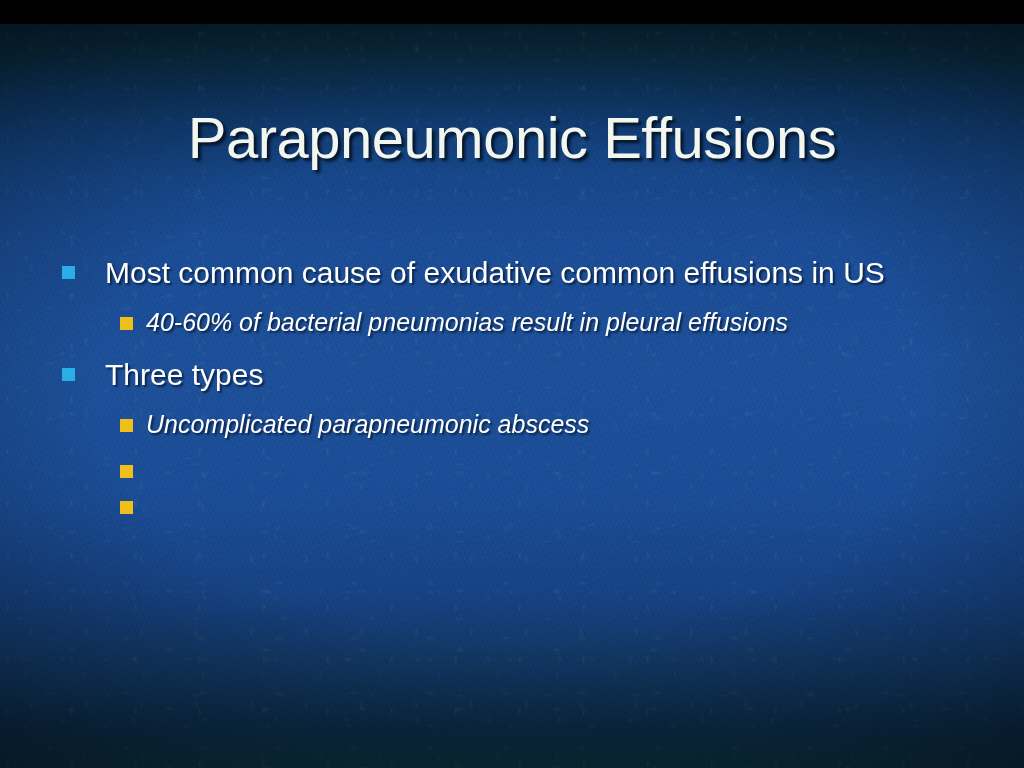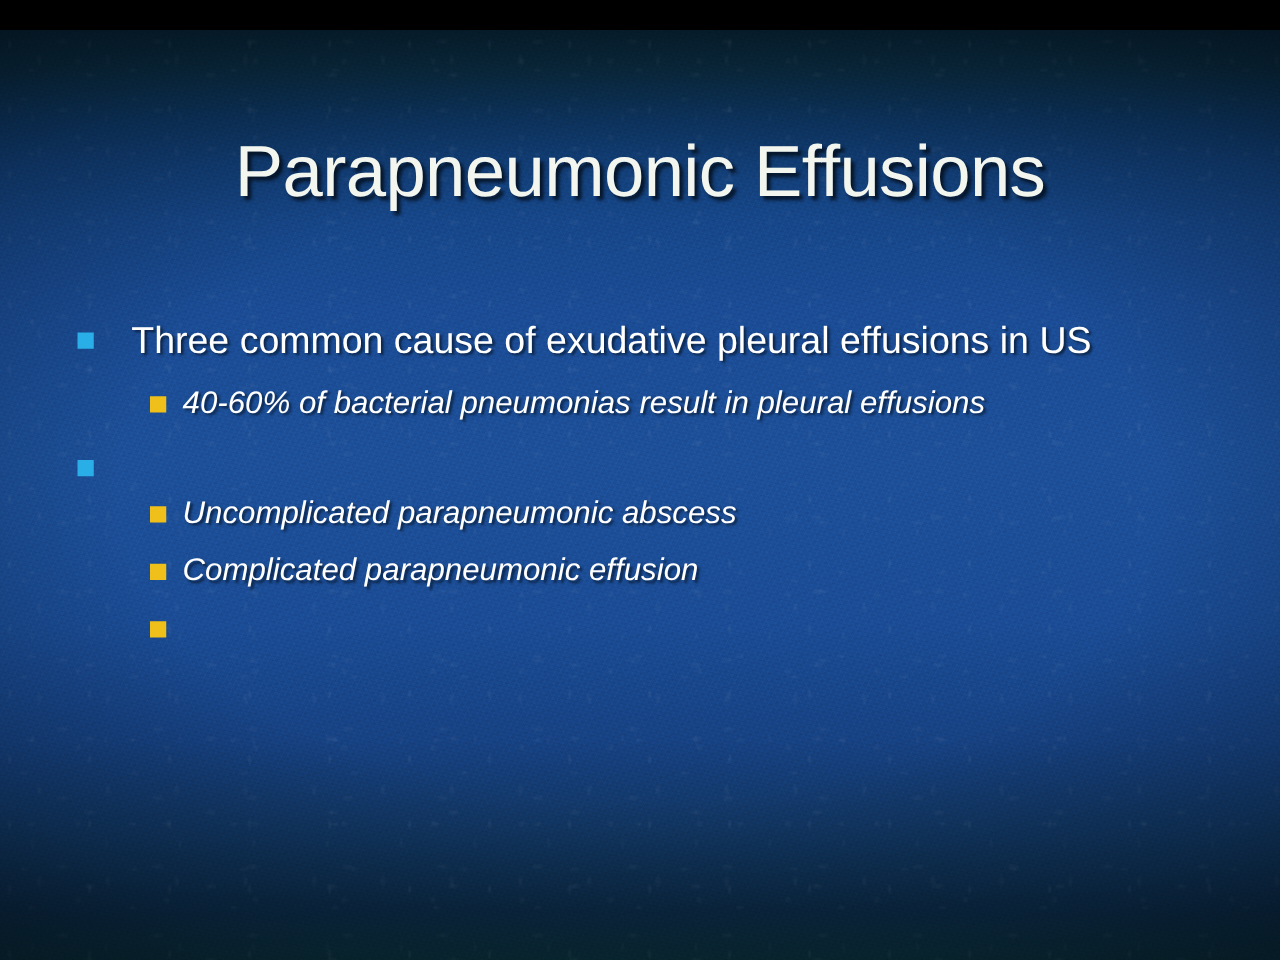--- a/index.html
+++ b/index.html
@@ -162,48 +162,48 @@
 
   <div class="content">
 
     <div class="title">Parapneumonic Effusions</div>
 
     <div class="body-block">
 
 
       <div class="bullet-row lvl1">
         <span class="marker" style="background: rgb(41, 174, 232);"></span>
-        <span class="btext">Three common cause of exudative pleural effusions in US</span>
+        <span class="btext">Most common cause of exudative common effusions in US</span>
       </div>
 
       <div class="spacer-sm"></div>
 
       <div class="bullet-row lvl2">
         <span class="marker" style="background: rgb(239, 192, 25);"></span>
         <span class="btext">40-60% of bacterial pneumonias result in pleural effusions</span>
       </div>
 
       <div class="spacer-md"></div>
 
       <div class="bullet-row lvl1">
         <span class="marker" style="background: rgb(41, 174, 232);"></span>
+        <span class="btext">Three types</span>
       </div>
 
       <div class="spacer-sm"></div>
 
       <div class="bullet-row lvl2">
         <span class="marker" style="background: rgb(239, 192, 25);"></span>
         <span class="btext">Uncomplicated parapneumonic abscess</span>
       </div>
 
       <div class="spacer-sm"></div>
 
       <div class="bullet-row lvl2">
         <span class="marker" style="background: rgb(239, 192, 25);"></span>
-        <span class="btext">Complicated parapneumonic effusion</span>
       </div>
 
       <div class="spacer-sm"></div>
 
       <div class="bullet-row lvl2">
         <span class="marker" style="background: rgb(239, 192, 25);"></span>
       </div>
 
     </div>
   </div>

